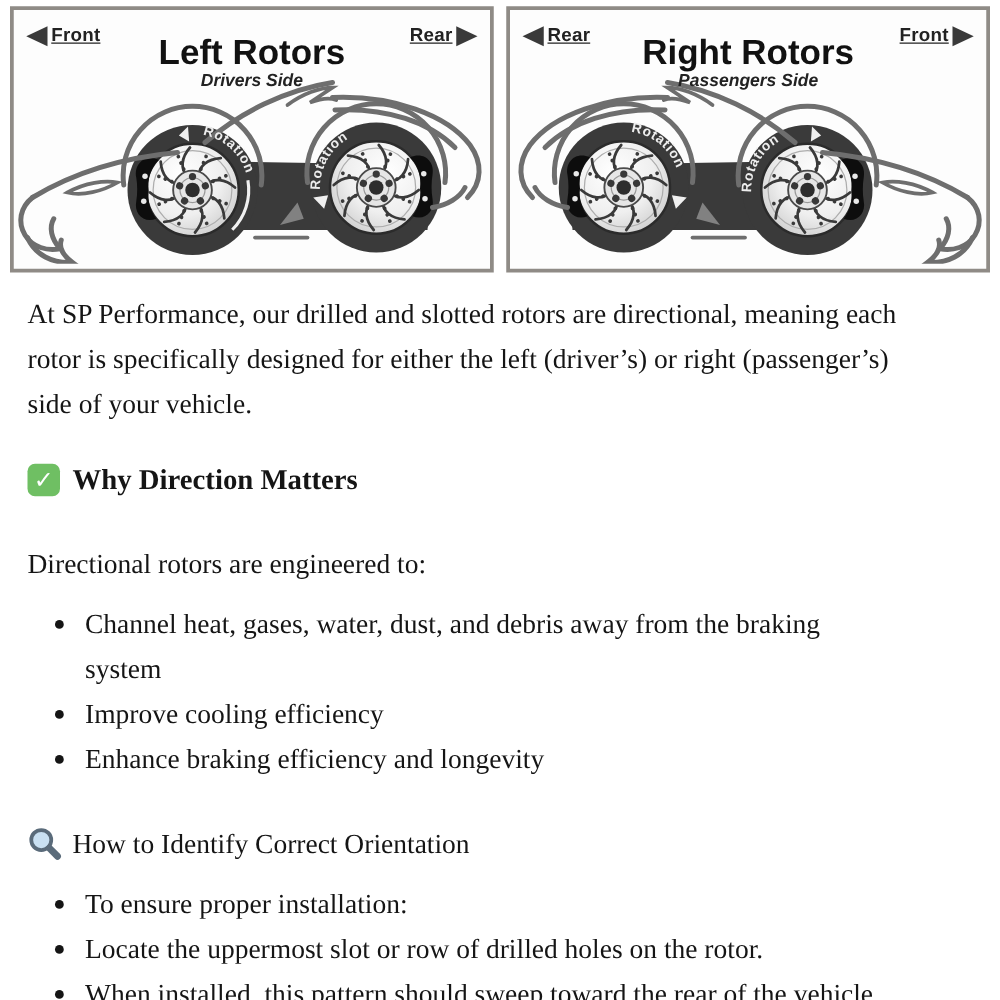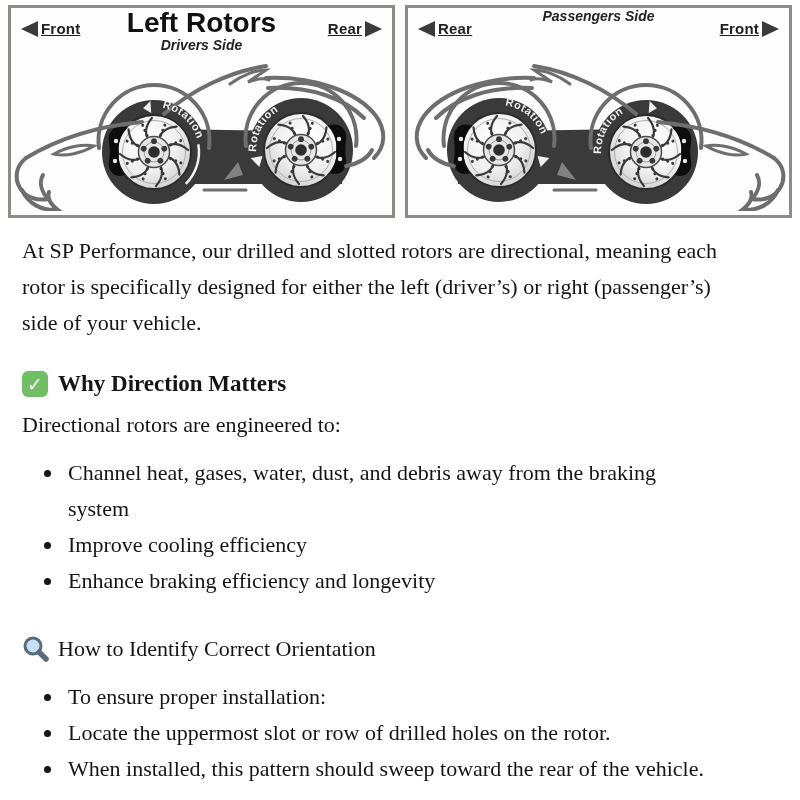--- a/index.html
+++ b/index.html
@@ -2,40 +2,40 @@
 <html><head>
 <meta charset="utf-8">
 <style>
   * { box-sizing: border-box; margin: 0; padding: 0; }
   html,body { width:800px; background:#ffffff; }
   body { font-family:"Liberation Serif", serif; color:#151515; }
 
   
   .diagram-row { display:flex; gap:10px; padding:5px 8px 0 8px; }
   .panel { flex:1; border:3px solid #8f8b86; background:#fdfdfd; height:213px; position:relative; overflow:hidden; }
-  .hdr { position:relative; height:52px; padding-top:0; font-family:"Liberation Sans",sans-serif; }
+  .hdr { position:relative; height:52px; padding-top:19px; font-family:"Liberation Sans",sans-serif; }
   .dir { position:absolute; top:12px; display:flex; align-items:center; gap:3px; }
   .dir.left { left:10px; } .dir.right { right:10px; }
   .dir-text { font-weight:bold; font-size:15px; text-decoration:underline; color:#222; letter-spacing:0.2px; }
   .tri { width:0; height:0; border-top:8px solid transparent; border-bottom:8px solid transparent; }
   .tri-l { border-right:17px solid #3a3a3a; }
   .tri-r { border-left:17px solid #3a3a3a; }
   .hdr-title { text-align:center; font-size:28px; font-weight:bold; color:#111; line-height:1.05; }
   .hdr-sub { text-align:center; font-size:14px; font-weight:bold; font-style:italic; color:#222; }
   .car-svg { display:block; width:100%; height:151px; }
   .rot-t { font-family:"Liberation Sans",sans-serif; font-size:11px; font-weight:bold; fill:#ededed; letter-spacing:0.6px; }
 
   
   .content { padding:0 22px; font-size:22px; line-height:36px; }
   .intro { margin-top:15px; max-width:710px; }
   .h2row { margin-top:25px; display:flex; align-items:center; gap:10px; font-size:23px; font-weight:bold; }
   .check-icon { width:26px; height:26px; border-radius:6px; background:#6fbf63; color:#ffffff;
                 display:inline-flex; align-items:center; justify-content:center;
                 font-family:"DejaVu Sans",sans-serif; font-size:19px; font-weight:bold; flex:0 0 auto; }
-  .lead { margin-top:5px; }
+  .lead { margin-top:31px; }
   ul { margin-top:12px; padding-left:42px; }
   li { padding-left:4px; max-width:712px; }
   li.wrap-tight { max-width:640px; }
   .h3row { margin-top:32px; display:flex; align-items:center; gap:8px; font-size:22px; font-weight:normal; }
   .mag-icon { flex:0 0 auto; display:inline-block; }
 </style>
 </head>
 <body>
 
 <div class="diagram-row">
@@ -142,20 +142,21 @@
       </g>
     </svg>
   </div>
 
   <div class="panel">
     <div class="hdr">
       <div class="dir left">
         <span class="tri tri-l"></span>
         <span class="dir-text">Rear</span>
       </div>
+      <div class="hdr-title">Right Rotors</div>
       <div class="hdr-sub">Passengers Side</div>
       <div class="dir right">
         <span class="dir-text">Front</span>
         <span class="tri tri-r"></span>
       </div>
     </div>
 
     <svg class="car-svg" viewBox="0 0 375 151">
       <use href="#carbody" transform="translate(375,0) scale(-1,1)"></use>
 

